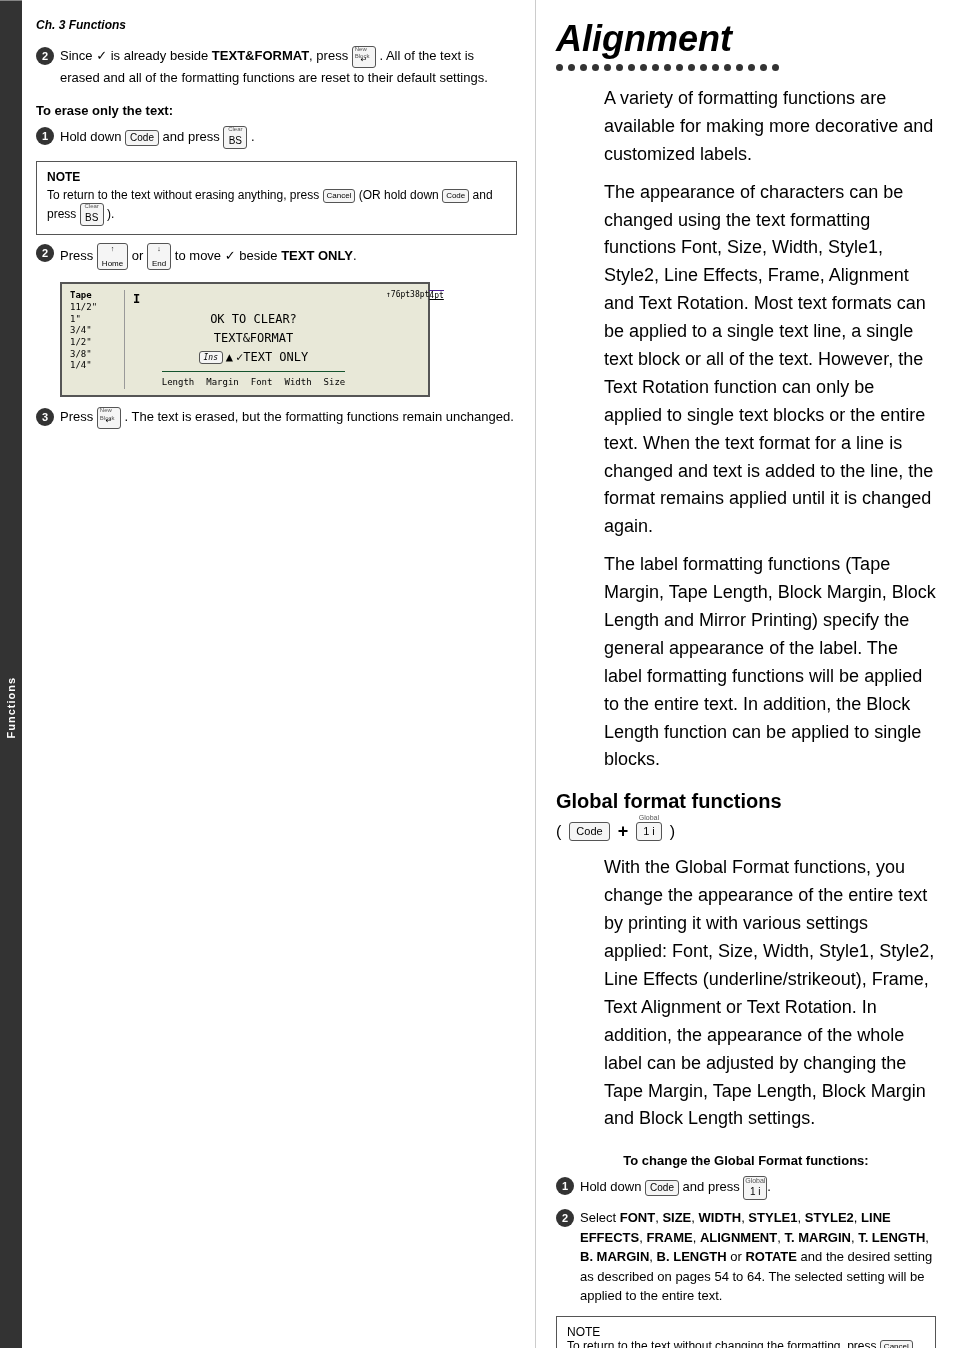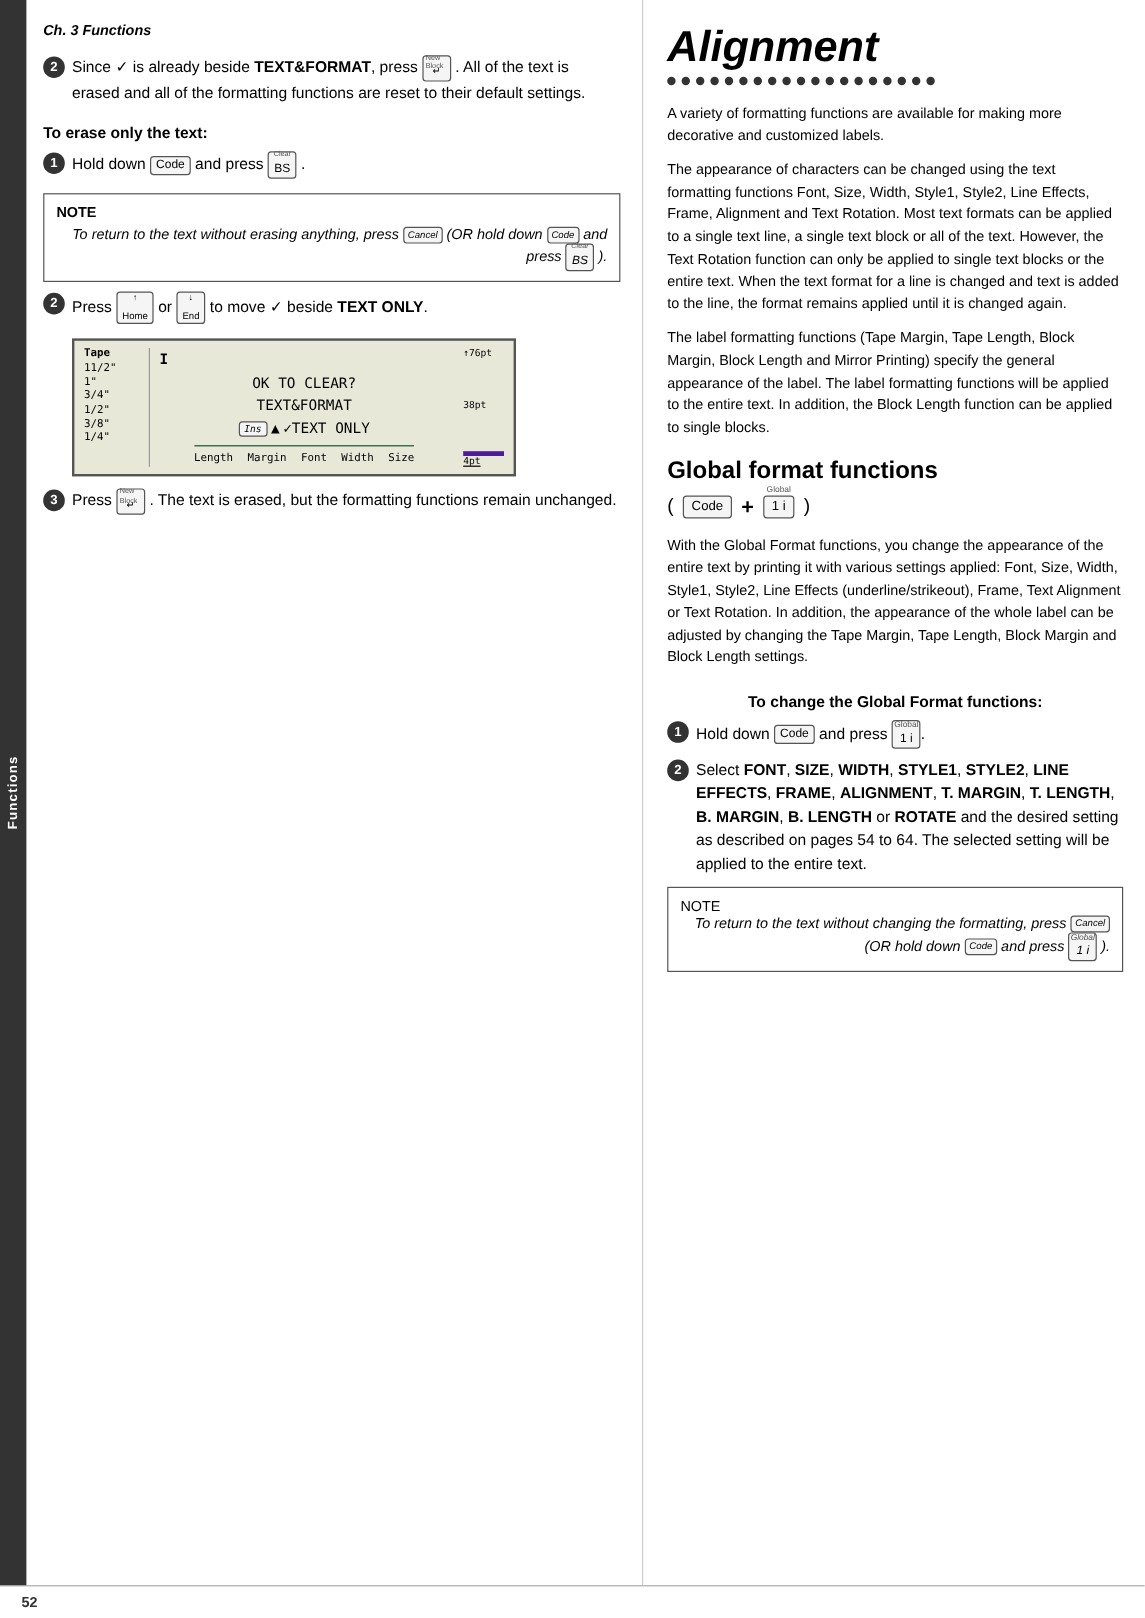--- a/index.html
+++ b/index.html
@@ -118,22 +118,20 @@
       font-size: 12px;
     }
 
     .note-box .note-label {
       font-weight: bold;
       font-size: 12px;
       margin-bottom: 4px;
     }
 
     .note-italic {
-      font-style: italic;
-      text-align: right;
     }
 
     
     .lcd-screen {
       border: 2px solid #555;
       background: #e8e8d8;
       padding: 6px 8px;
       margin: 10px 0 10px 24px;
       font-family: monospace;
       font-size: 11px;
@@ -162,21 +160,21 @@
       justify-content: center;
       font-size: 12px;
       line-height: 1.6;
     }
 
     .lcd-right {
       width: 38px;
       font-size: 9px;
       padding-left: 4px;
       display: flex;
-      flex-direction: column;
+      flex-direction: row;
       justify-content: space-between;
     }
 
     .lcd-bottom {
       display: flex;
       gap: 12px;
       border-top: 1px solid #14532d;
       padding-top: 3px;
       margin-top: 4px;
       font-size: 9px;
@@ -200,23 +198,24 @@
     }
 
     .dot {
       width: 7px;
       height: 7px;
       background: #333;
       border-radius: 50%;
     }
 
     .body-text {
-      font-size: 12px;
+      font-size: 18px;
       line-height: 1.55;
       margin-bottom: 10px;
+      margin-left: 48px;
     }
 
     .subsection-heading {
       font-size: 20px;
       font-weight: bold;
       margin: 16px 0 8px 0;
     }
 
     .global-format-formula {
       display: flex;
@@ -363,21 +362,21 @@
           <span>Length</span>
           <span>Margin</span>
           <span>Font</span>
           <span>Width</span>
           <span>Size</span>
         </div>
       </div>
       <div class="lcd-right">
         <div style="font-size:8px;">↑76pt</div>
         <div style="font-size:8px;">38pt</div>
-        <div style="border-top:4px solid #4c1d95;font-size:8px;text-decoration:underline;">4pt</div>
+        <div style="border-top:1px solid #4c1d95;font-size:8px;text-decoration:underline;">4pt</div>
       </div>
     </div>
 
     <div class="step-block">
       <div class="step-number">3</div>
       <div class="step-content">
         <span>Press</span>
         <span class="key-btn" style="font-size:8px;padding:2px 3px;position:relative;">
           <span style="font-size:6px;color:#555;position:absolute;top:-1px;left:2px;">New<br>Block</span>
           <span style="margin-top:6px;">↵</span>

